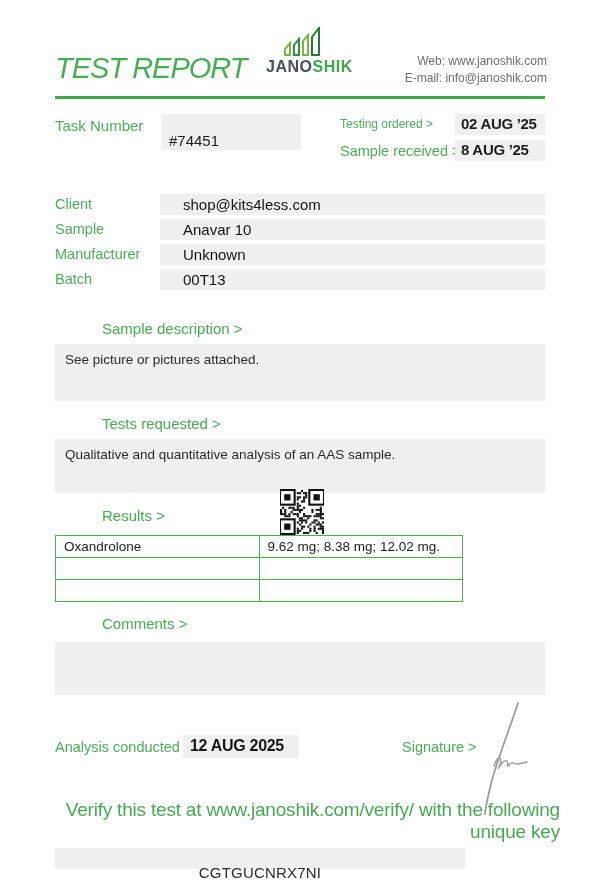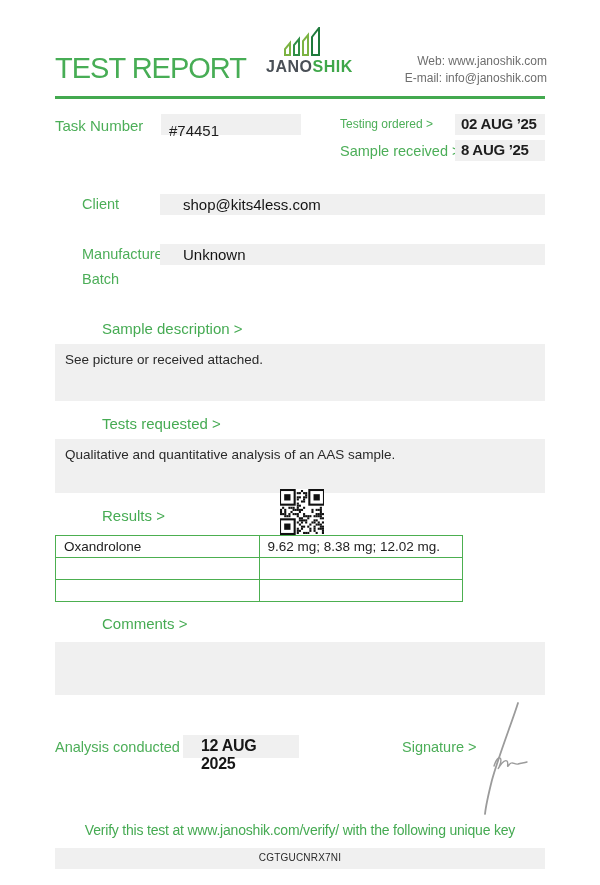--- a/index.html
+++ b/index.html
@@ -1,62 +1,62 @@
 <!DOCTYPE html>
 <html><head>
 <meta charset="utf-8">
 <style>
   * { margin:0; padding:0; box-sizing:border-box; }
   html,body { background:#ffffff; }
   body { width:600px; height:885px; font-family:"Liberation Sans", sans-serif; }
   .page { position:relative; width:600px; height:885px; background:#fff; overflow:hidden; }
 
   
-  .report-title { position:absolute; left:55px; top:52px; font-size:29px; letter-spacing:-1px; color:#47ad55; font-weight:400; }
+  .report-title { position:absolute; left:55px; top:52px; font-size:29px; letter-spacing:-1px; color:#47ad55; font-weight:400;font-style:italic; }
   .logo { position:absolute; left:252px; top:27px; width:100px; text-align:center; }
   .logo-icon { display:block; margin:0 auto 1px auto; }
   .logo-text { font-size:16px; font-weight:700; letter-spacing:0.5px; color:#4a5057;margin-left:14px; }
   .logo-text .shik { color:#3fa74a; }
   .contact { position:absolute; right:53px; top:53px; text-align:right; font-size:12px; color:#6e6e6e; line-height:17px; }
   .header-rule { position:absolute; left:55px; right:55px; top:96px; height:3px; background:#43a94f; }
 
   
   .task-label { position:absolute; left:55px; top:117px; font-size:15px; color:#4cae58; }
-  .task-field { position:absolute; left:161px; top:114px; width:140px; height:21px; background:#f0f0f0; font-size:15px; color:#1d1d1d; padding:8px 8px; }
+  .task-field { position:absolute; left:161px; top:114px; width:140px; height:21px; background:#f0f0f0; font-size:15px; color:#1d1d1d; padding:18px 8px; }
   .ord-label { position:absolute; left:340px; top:117px; font-size:12px; color:#4cae58; }
   .ord-field { position:absolute; left:455px; top:114px; width:90px; height:21px; background:#f0f0f0; font-size:15px; font-weight:700; color:#1d1d1d; padding:1px 6px; letter-spacing:-0.3px; }
   .rcv-label { position:absolute; left:340px; top:143px; font-size:14.5px; color:#4cae58; }
   .rcv-field { position:absolute; left:455px; top:140px; width:90px; height:21px; background:#f0f0f0; font-size:15px; font-weight:700; color:#1d1d1d; padding:1px 6px; letter-spacing:-0.3px; }
 
   
   .info-row { position:absolute; left:55px; right:55px; height:22px; }
-  .info-label { position:absolute; left:0; top:2px; font-size:14.5px; color:#4cae58;margin-left:27px; }
+  .info-label { position:absolute; left:0; top:2px; font-size:14.5px; color:#4cae58; }
   .info-value { position:absolute; left:105px; right:0; top:0; height:21px; background:#f0f0f0; font-size:15px; color:#141414; padding:2px 23px; }
 
   
   .sec-heading { position:absolute; left:58px; font-size:15px; color:#46ab53;margin-left:44px; }
   .sec-box { position:absolute; left:55px; width:490px; background:#f0f0f0; font-size:13.5px; color:#2a2a2a; padding:8px 10px; }
 
   
   .qr { position:absolute; left:280px; top:489px; width:44px; height:46px; background:#fff; }
 
   
   .results-table { position:absolute; left:55px; top:535px; width:408px; border-collapse:collapse; }
   .results-table td { border:1.5px solid #4caf50; height:22px; font-size:13.5px; color:#1d1d1d; padding:1px 8px; background:#fff; }
   .results-table td.c0 { width:50%; }
 
   
   .analysis-label { position:absolute; left:55px; top:739px; font-size:14.5px; color:#4cae58; }
-  .analysis-date { position:absolute; left:183px; top:735px; width:116px; height:23px; background:#f0f0f0; font-size:16px; font-weight:700; color:#161616; padding:2px 18px; letter-spacing:-0.3px; }
+  .analysis-date { position:absolute; left:183px; top:735px; width:116px; height:23px; background:#f0f0f0; font-size:16px; font-weight:700; color:#161616; padding:2px 7px; letter-spacing:-0.3px; }
   .signature-label { position:absolute; left:402px; top:739px; font-size:14.5px; color:#4cae58; }
   .signature { position:absolute; left:472px; top:700px; }
 
   
-  .verify-text { position:absolute; left:40px; right:40px; top:822px; text-align:center; font-size:14px; color:#45aa52; letter-spacing:-0.2px; }
-  .key-box { position:absolute; left:55px; top:848px; width:490px; height:21px; background:#f0f0f0; text-align:center; font-size:10px; color:#2a2a2a; padding-top:4px; letter-spacing:0.2px; }
+  .verify-text { position:absolute; left:40px; right:40px; top:799px; text-align:right; font-size:19px; color:#45aa52; letter-spacing:-0.2px; }
+  .key-box { position:absolute; left:55px; top:848px; width:410px; height:21px; background:#f0f0f0; text-align:center; font-size:15px; color:#2a2a2a; padding-top:16px; letter-spacing:0.2px; }
 </style>
 </head>
 <body>
 
 <div class="page">
 
   <div class="report-title">TEST REPORT</div>
 
   <div class="logo">
     <svg class="logo-icon" width="44" height="30" viewBox="0 0 44 30">
@@ -79,30 +79,35 @@
   <div class="task-field">#74451</div>
   <div class="ord-label">Testing ordered  &gt;</div>
   <div class="ord-field">02 AUG ’25</div>
   <div class="rcv-label">Sample received &gt;</div>
   <div class="rcv-field">8 AUG ’25</div>
 
   <div class="info-row" style="top:194px">
     <div class="info-label">Client</div>
     <div class="info-value">shop@kits4less.com</div>
   </div>
+  <div class="info-row" style="top:219px">
+    <div class="info-label">Sample</div>
+    <div class="info-value">Anavar 10</div>
+  </div>
   <div class="info-row" style="top:244px">
     <div class="info-label">Manufacturer</div>
     <div class="info-value">Unknown</div>
   </div>
   <div class="info-row" style="top:269px">
     <div class="info-label">Batch</div>
+    <div class="info-value">00T13</div>
   </div>
 
   <div class="sec-heading" style="top:320px">Sample description &gt;</div>
-  <div class="sec-box" style="top:344px; height:57px">See picture or received attached.</div>
+  <div class="sec-box" style="top:344px; height:57px">See picture or pictures attached.</div>
 
   <div class="sec-heading" style="top:415px">Tests requested &gt;</div>
   <div class="sec-box" style="top:439px; height:54px">Qualitative and quantitative analysis of an AAS sample.</div>
 
   <div class="sec-heading" style="top:507px">Results &gt;</div>
   <div class="qr">
     <svg width="44" height="46" viewBox="0 0 42 42">
         <rect x="20" y="0" width="2" height="2" fill="#111"></rect>
         <rect x="16" y="2" width="2" height="2" fill="#111"></rect>
         <rect x="18" y="2" width="2" height="2" fill="#111"></rect>

